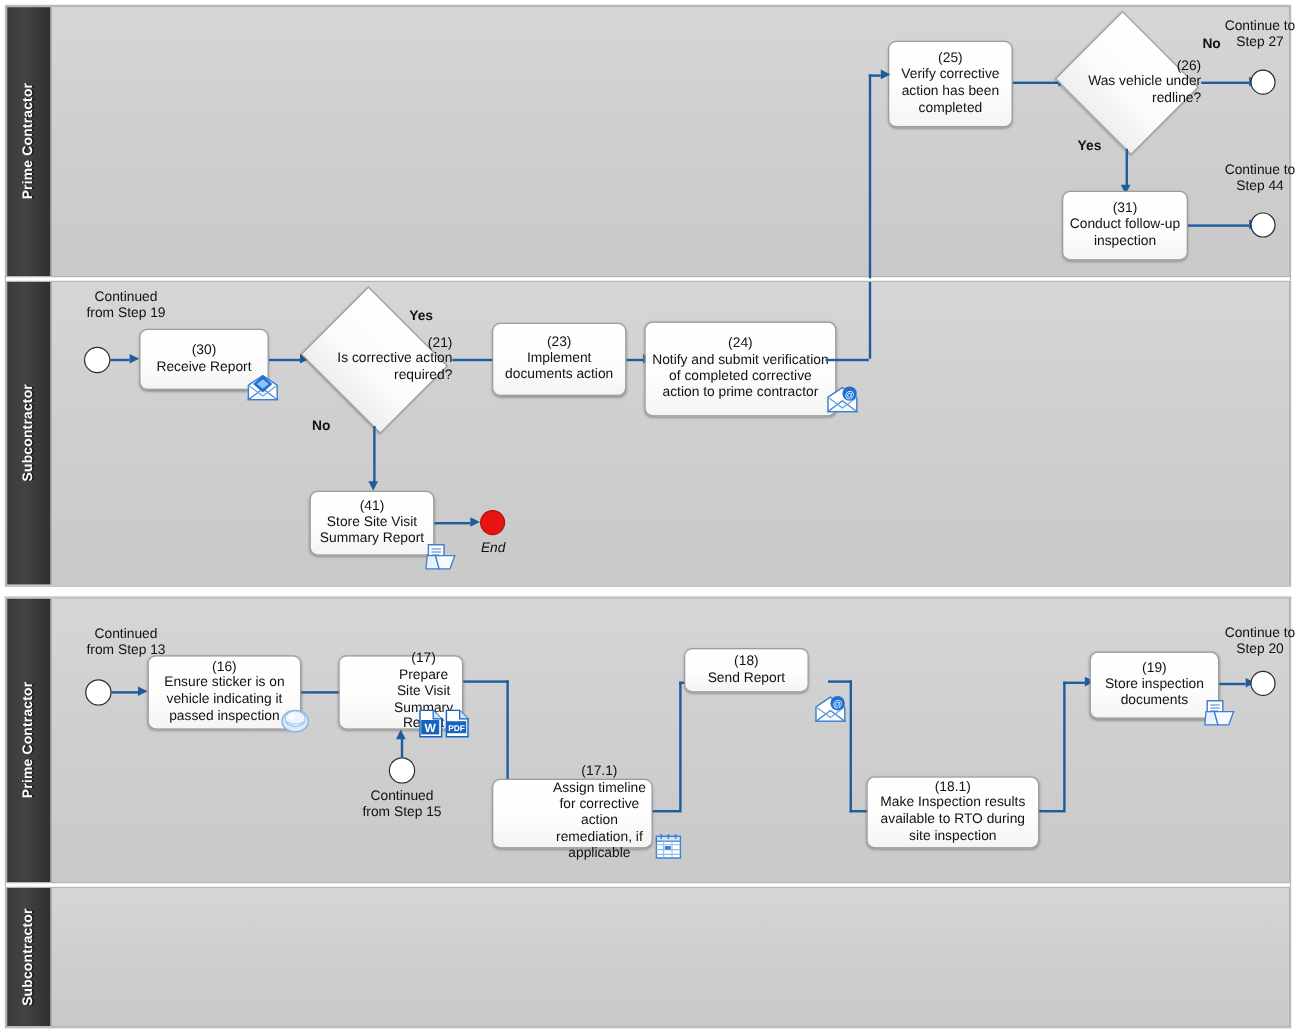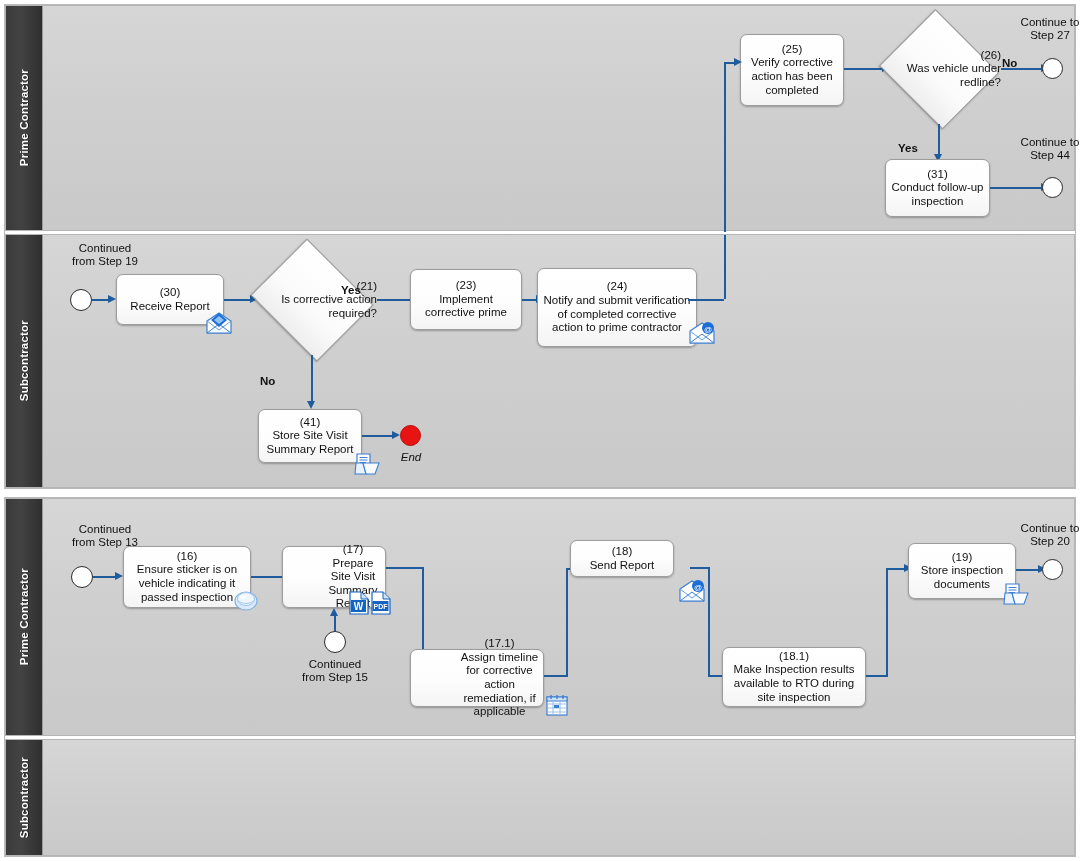--- a/index.html
+++ b/index.html
@@ -44,21 +44,21 @@
         display:flex;align-items:center;justify-content:center;
         text-align:right;font-size:11.5px;line-height:13.4px;color:#111;}
 
   .evt{position:absolute;box-sizing:border-box;border-radius:50%;
         background:#ffffff;border:1.6px solid #2b2b2b;}
   .evt.end{background:#e81313;border:1.6px solid #b40d0d;}
 
   .note{position:absolute;text-align:center;font-size:11.5px;
         line-height:13.2px;color:#111;white-space:nowrap;}
   .note.ital{font-style:italic;}
-  .flowlbl{position:absolute;font-size:11.5px;font-weight:bold;color:#111;white-space:nowrap;margin-top:26px;}
+  .flowlbl{position:absolute;font-size:11.5px;font-weight:bold;color:#111;white-space:nowrap;}
 
   
   .ln{position:absolute;background:#1f5c9e;}
   .ln.h{height:2px;}
   .ln.v{width:2px;}
   .arw{position:absolute;width:0;height:0;}
   .arw.r{border-top:4.5px solid transparent;border-bottom:4.5px solid transparent;border-left:8px solid #1f5c9e;}
   .arw.d{border-left:4.5px solid transparent;border-right:4.5px solid transparent;border-top:8px solid #1f5c9e;}
   .arw.u{border-left:4.5px solid transparent;border-right:4.5px solid transparent;border-bottom:8px solid #1f5c9e;}
 
@@ -177,21 +177,21 @@
 
         <div class="flowlbl" style="left:299px;top:23px;">Yes</div>
         <div class="flowlbl" style="left:218px;top:114px;">No</div>
 
         <div class="ln h" style="left:335px;top:64px;width:42px;"></div>
         <div class="arw r" style="left:377px;top:60px;"></div>
 
         <div class="task" style="left:368px;top:34px;width:112px;height:61px;">
           <span class="txt">
             <span>(23)</span><br>
-            <span>Implement corrective prime</span>
+            <span>Implement documents action</span>
           </span>
         </div>
 
         <div class="ln h" style="left:480px;top:64px;width:14px;"></div>
         <div class="arw r" style="left:494px;top:60px;"></div>
 
         <div class="task" style="left:495px;top:33px;width:160px;height:79px;">
           <span class="txt">
             <span>(24)</span><br>
             <span>Notify and submit verification of completed corrective action to prime contractor</span>

